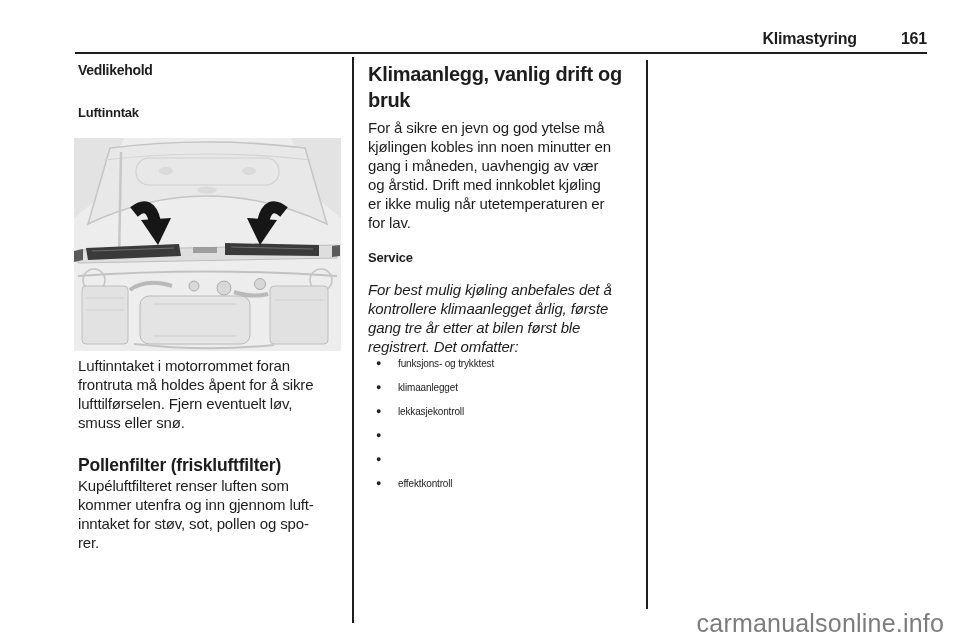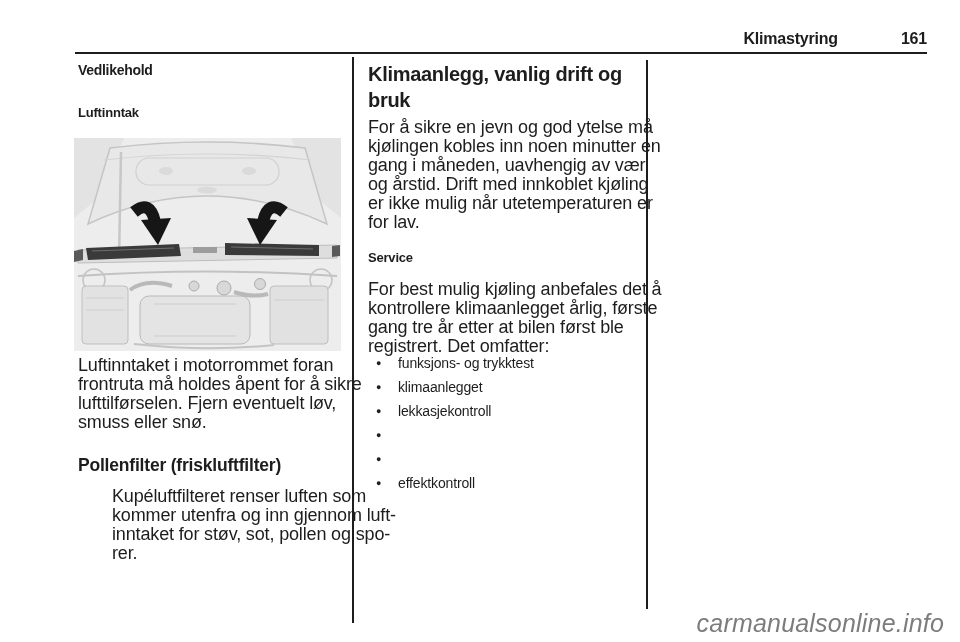--- a/index.html
+++ b/index.html
@@ -4,51 +4,51 @@
 <style>
   html,body{margin:0;padding:0;}
   body{
     width:960px;height:642px;background:#ffffff;overflow:hidden;position:relative;
     font-family:"Liberation Sans","DejaVu Sans",sans-serif;
     color:#1d1d1d;
   }
   .abs{position:absolute;}
   
   .running-head{
-    position:absolute;top:30px;right:33px;display:flex;align-items:baseline;gap:63px;
+    position:absolute;top:30px;right:33px;display:flex;align-items:baseline;gap:44px;
     font-weight:bold;font-size:16px;letter-spacing:-0.2px;
   }
   .head-rule{position:absolute;left:75px;top:52px;width:852px;height:2px;background:#1d1d1d;}
   
   .col-divider{position:absolute;width:1.6px;background:#1d1d1d;}
   #divider-1{left:352px;top:57px;height:566px;}
   #divider-2{left:646px;top:60px;height:549px;}
   
   .h1{font-weight:bold;letter-spacing:-0.3px;white-space:pre;}
   .h2{font-weight:bold;letter-spacing:-0.2px;white-space:pre;}
-  .body-text{font-size:18px;line-height:19px;letter-spacing:-0.15px;white-space:pre;}
+  .body-text{font-size:15px;line-height:19px;letter-spacing:-0.15px;white-space:pre;}
   #ved-title{left:78px;top:62px;font-size:14px;}
   #luftinntak-title{left:78px;top:105px;font-size:13px;}
   #air-intake-body{left:78px;top:356px;width:278px;}
   #pollen-title{left:78px;top:455px;font-size:17.5px;}
-  #pollen-body{left:78px;top:487px;width:278px;margin-left:34px;}
+  #pollen-body{left:78px;top:476px;width:278px;}
   #klima-title{left:368px;top:61px;font-size:20px;line-height:26px;}
   #klima-intro{left:368px;top:118px;width:284px;}
   #service-title{left:368px;top:250px;font-size:13px;}
-  #service-body{left:368px;top:280px;width:284px;}
+  #service-body{left:368px;top:280px;width:284px;font-style:italic;}
   
   #service-list{left:368px;top:354px;width:284px;margin:0;padding:0;list-style:none;}
   #service-list li{display:flex;align-items:flex-start;margin:0 0 5px 0;}
   #service-list .dot{width:16px;margin-left:8px;margin-right:6px;font-size:9px;line-height:19px;flex:0 0 auto;}
-  #service-list .li-text{font-size:14px;line-height:19px;letter-spacing:-0.15px;white-space:pre;}
+  #service-list .li-text{font-size:10px;line-height:19px;letter-spacing:-0.15px;white-space:pre;}
   
   #figure-wrap{left:74px;top:138px;width:267px;height:213px;}
   
   #watermark{
-    right:16px;top:609px;font-size:25px;color:#7c7c7c;letter-spacing:0.2px;font-style:italic;
+    right:16px;top:609px;font-size:25px;color:#7c7c7c;letter-spacing:0.2px;
   }
 </style>
 </head>
 <body>
 
 <div>
 
   <div class="running-head">
     <span>Klimastyring</span>
     <span>161</span>

